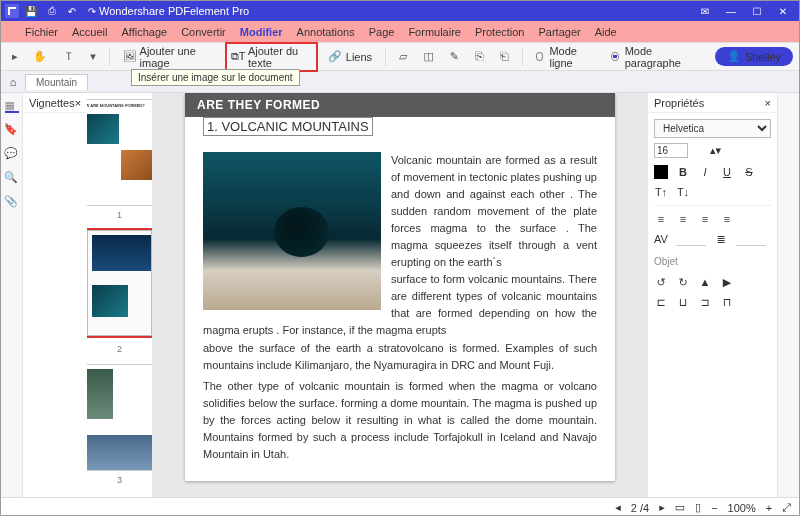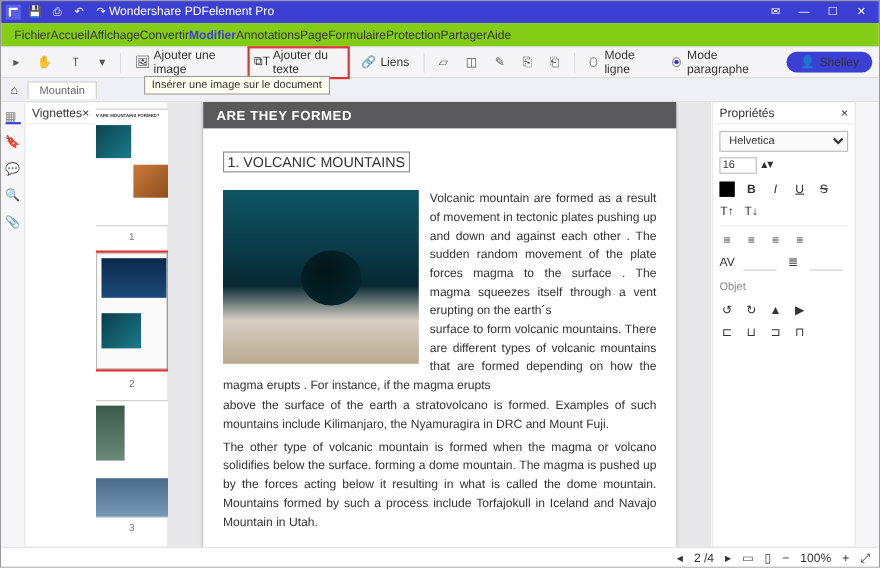--- a/index.html
+++ b/index.html
@@ -3,21 +3,21 @@
 <meta charset="utf-8">
 <style>
 *{margin:0;padding:0;box-sizing:border-box;font-family:"Segoe UI",Arial,sans-serif;font-size:11px;color:#333}
 body{width:800px;height:516px;overflow:hidden;background:#fff;border:1px solid #999;position:relative}
 .titlebar{height:20px;background:#3b3fd4;display:flex;align-items:center;color:#fff;padding:0 4px}
 .titlebar .qat{display:flex;gap:6px;align-items:center}
 .titlebar .qat span{width:14px;height:14px;display:flex;align-items:center;justify-content:center;font-size:10px;color:#fff}
 .titlebar .title{flex:1;font-size:11px;color:#fff}
 .titlebar .wctrl{display:flex;gap:2px}
 .titlebar .wctrl span{width:24px;height:18px;display:flex;align-items:center;justify-content:center;color:#fff;font-size:10px}
-.menubar{height:22px;background:#84cc16;border-bottom:1px solid #ddd;display:flex;align-items:center;padding:0 12px;gap:0}
+.menubar{height:22px;background:#fca5a5;border-bottom:1px solid #ddd;display:flex;align-items:center;padding:0 24px;gap:14px}
 .menubar span{font-size:11px;cursor:pointer}
 .menubar span.active{color:#3b3fd4;font-weight:700}
 .toolbar{height:28px;background:#f5f5f7;border-bottom:1px solid #ddd;display:flex;align-items:center;padding:0 6px;gap:6px;position:relative}
 .tbtn{display:flex;align-items:center;gap:3px;padding:2px 5px;cursor:pointer;font-size:11px;color:#555}
 .tbtn svg,.tbtn .ic{width:14px;height:14px}
 .redbox{border:2px solid #d33;padding:1px 4px}
 .sep{width:1px;height:18px;background:#ddd;margin:0 2px}
 .tooltip{position:absolute;top:26px;left:130px;background:#fffff0;border:1px solid #999;padding:2px 6px;font-size:10px;color:#333;z-index:10}
 .pill{background:#3b3fd4;color:#fff;border-radius:12px;padding:3px 12px;font-size:11px;display:flex;align-items:center;gap:4px}
 .tabbar{height:22px;background:#eef0f5;border-bottom:1px solid #ddd;display:flex;align-items:center;padding-left:24px}
@@ -29,33 +29,33 @@
 .railL span.active{border-bottom:2px solid #3b3fd4}
 .thumbs{width:130px;border-right:1px solid #e5e5e5;display:flex;}
 .thumbs .hdr{height:20px;display:flex;align-items:center;justify-content:space-between;padding:0 6px;border-bottom:1px solid #eee;font-size:10px;color:#666}
 .thumbs .list{flex:1;overflow:auto;padding:6px 0;display:flex;flex-direction:column;align-items:center;gap:4px}
 .thumb{width:88px;height:112px;background:#fff;border:1px solid #ccc;position:relative;overflow:hidden}
 .thumb.sel{outline:2px solid #d33}
 .thumb .img{position:absolute;background:linear-gradient(135deg,#0a3d4a,#1a7a8a)}
 .pgnum{font-size:9px;color:#777;margin-bottom:6px}
 .doc{flex:1;background:#e8e8ea;overflow:auto;position:relative;padding:0 12px}
 .page{width:430px;margin:0 auto 10px;background:#fff;box-shadow:0 1px 3px rgba(0,0,0,.3);padding:12px 18px 18px}
-.banner{height:24px;background:#5a5a5c;margin:-12px -18px 21px;display:flex;align-items:center;padding-left:12px}
+.banner{height:24px;background:#5a5a5c;margin:-12px -18px 0;display:flex;align-items:center;padding-left:12px}
 .banner span{color:#fff;font-weight:700;font-size:12px;letter-spacing:.5px}
 .h1{font-weight:400;font-size:13px;border:1px solid #888;display:inline-block;padding:1px 3px;margin-bottom:8px}
 .cols{margin-top:8px}
 .docimg{float:left;width:178px;height:158px;margin:0 10px 6px 0;background:linear-gradient(180deg,#0f5565 0%,#0a3a47 35%,#062832 55%,#d8cfc3 75%,#b8a98f 100%);position:relative}
 .docimg::after{content:"";position:absolute;left:40%;top:35%;width:55px;height:50px;border-radius:50%;background:radial-gradient(circle at 40% 40%,#021418,#052a33)}
 .body{font-size:10.5px;line-height:1.55;text-align:justify;color:#333}
 .railR{width:22px;background:#f7f7fa;border-left:1px solid #e5e5e5}
 .props{width:130px;border-left:1px solid #e5e5e5;display:flex;flex-direction:column}
 .props .hdr{height:20px;display:flex;align-items:center;justify-content:space-between;padding:0 6px;border-bottom:1px solid #eee;font-size:10px;color:#666}
 .props .body{padding:6px;font-size:10px;color:#666}
 .sel{border:1px solid #bbb;background:#fafafa;width:100%;padding:2px 4px;font-size:10px;margin-bottom:4px}
-.row{display:flex;gap:4px;align-items:center;margin-bottom:6px}
+.row{display:flex;gap:22px;align-items:center;margin-bottom:6px}
 .row input{width:34px;border:1px solid #bbb;padding:1px 2px;font-size:10px}
 .picons{display:flex;gap:8px;margin:6px 0;color:#555;flex-wrap:wrap}
 .picons span{width:14px;height:14px;font-size:11px;display:inline-flex;align-items:center;justify-content:center}
 .sw{width:12px;height:12px;background:#000;display:inline-block}
 .lbl{font-size:10px;color:#888;margin:8px 0 4px}
 .status{height:20px;background:#fff;border-top:1px solid #ddd;display:flex;align-items:center;justify-content:flex-end;padding:0 8px;gap:10px;font-size:10px;color:#666}
 .radio{width:9px;height:9px;border:1px solid #888;border-radius:50%;display:inline-block;margin-right:3px;vertical-align:middle}
 .radio.on{background:radial-gradient(circle,#3b3fd4 40%,transparent 45%)}
 svg{display:block}
 </style>

